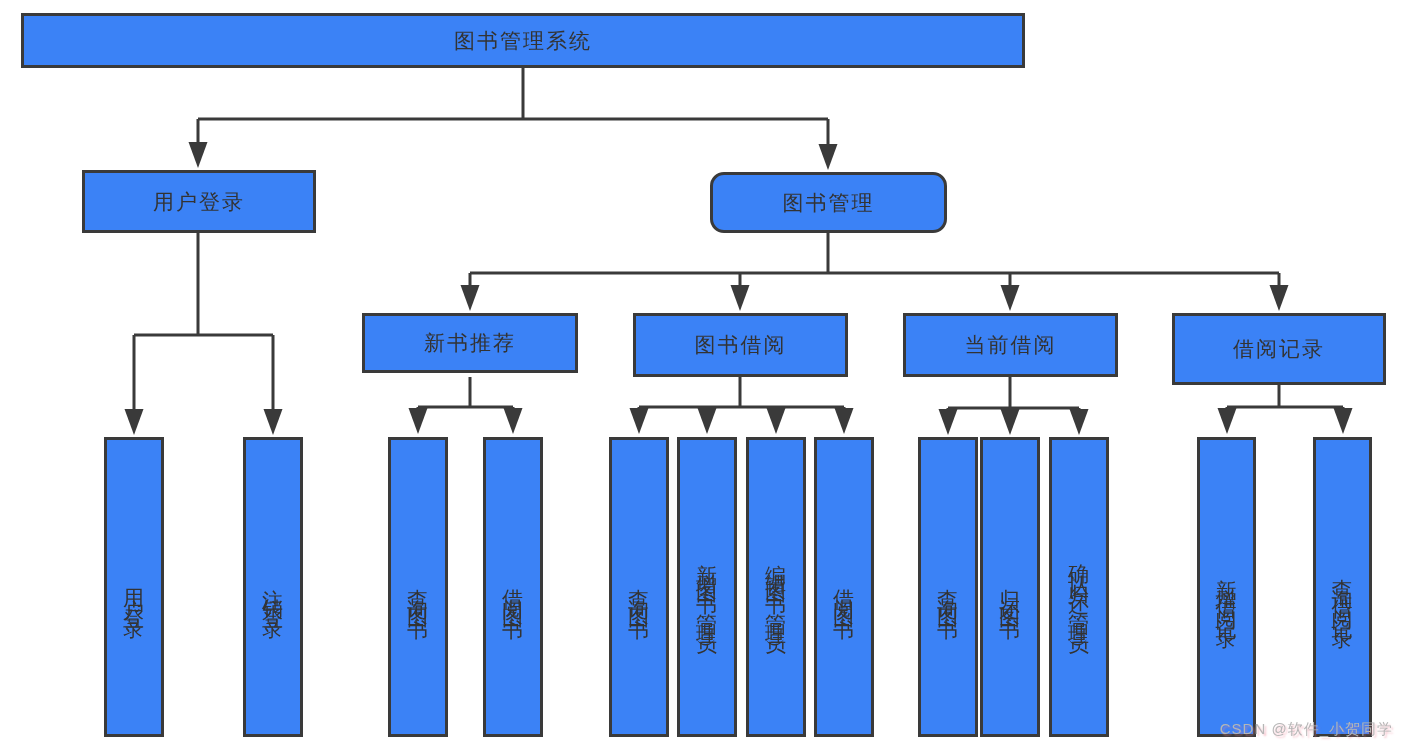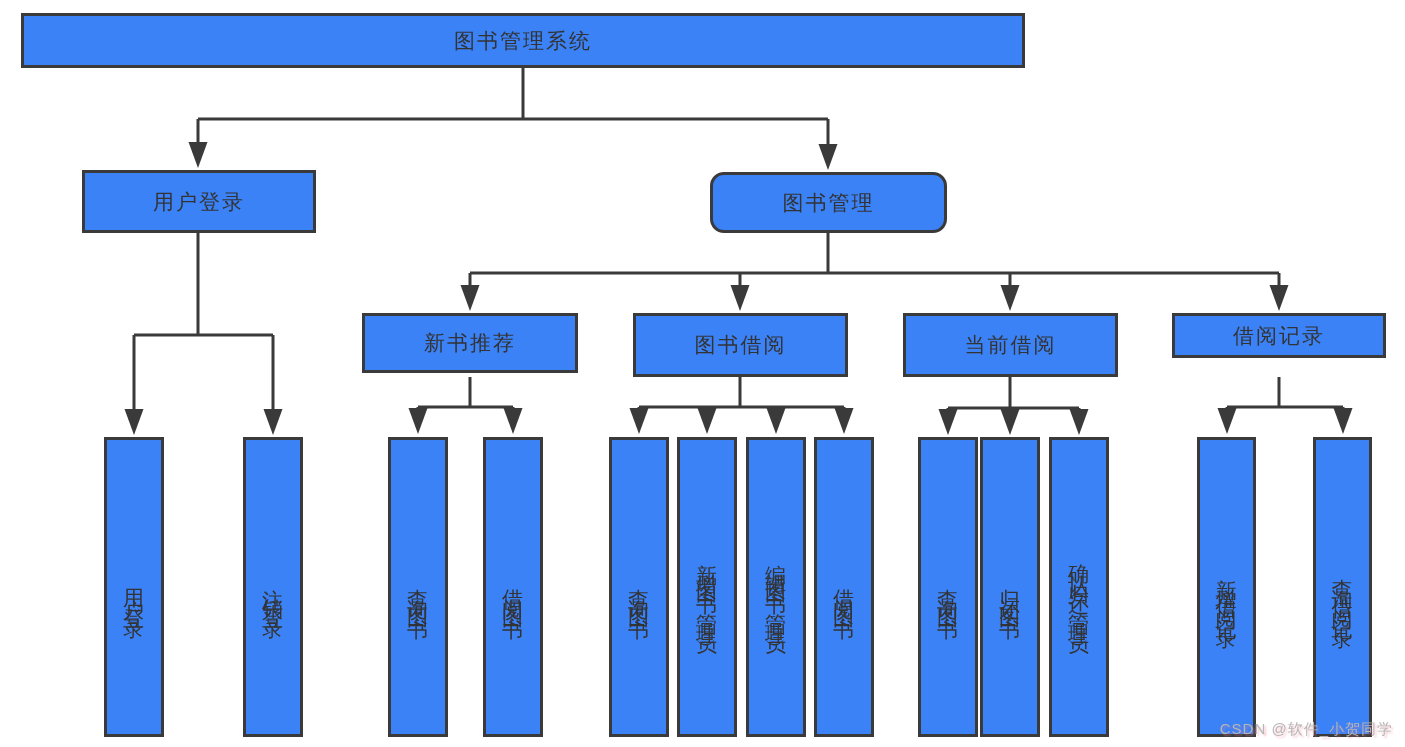--- a/index.html
+++ b/index.html
@@ -74,21 +74,21 @@
   </svg>
 
   <div class="node" style="left:21px;top:13px;width:1004px;height:55px;">图书管理系统</div>
 
   <div class="node" style="left:82px;top:170px;width:234px;height:63px;">用户登录</div>
   <div class="node" style="left:710px;top:172px;width:237px;height:61px;border-radius:14px;">图书管理</div>
 
   <div class="node" style="left:362px;top:313px;width:216px;height:60px;">新书推荐</div>
   <div class="node" style="left:633px;top:313px;width:215px;height:64px;">图书借阅</div>
   <div class="node" style="left:903px;top:313px;width:215px;height:64px;">当前借阅</div>
-  <div class="node" style="left:1172px;top:313px;width:214px;height:45px;">借阅记录</div>
+  <div class="node" style="left:1172px;top:313px;width:214px;height:72px;">借阅记录</div>
 
   <div class="node" style="left:104px;top:437px;width:60px;height:300px;">
     <span class="v-text">用户登录</span>
   </div>
   <div class="node" style="left:243px;top:437px;width:60px;height:300px;">
     <span class="v-text">注销登录</span>
   </div>
 
   <div class="node" style="left:388px;top:437px;width:60px;height:300px;">
     <span class="v-text">查询图书</span>

